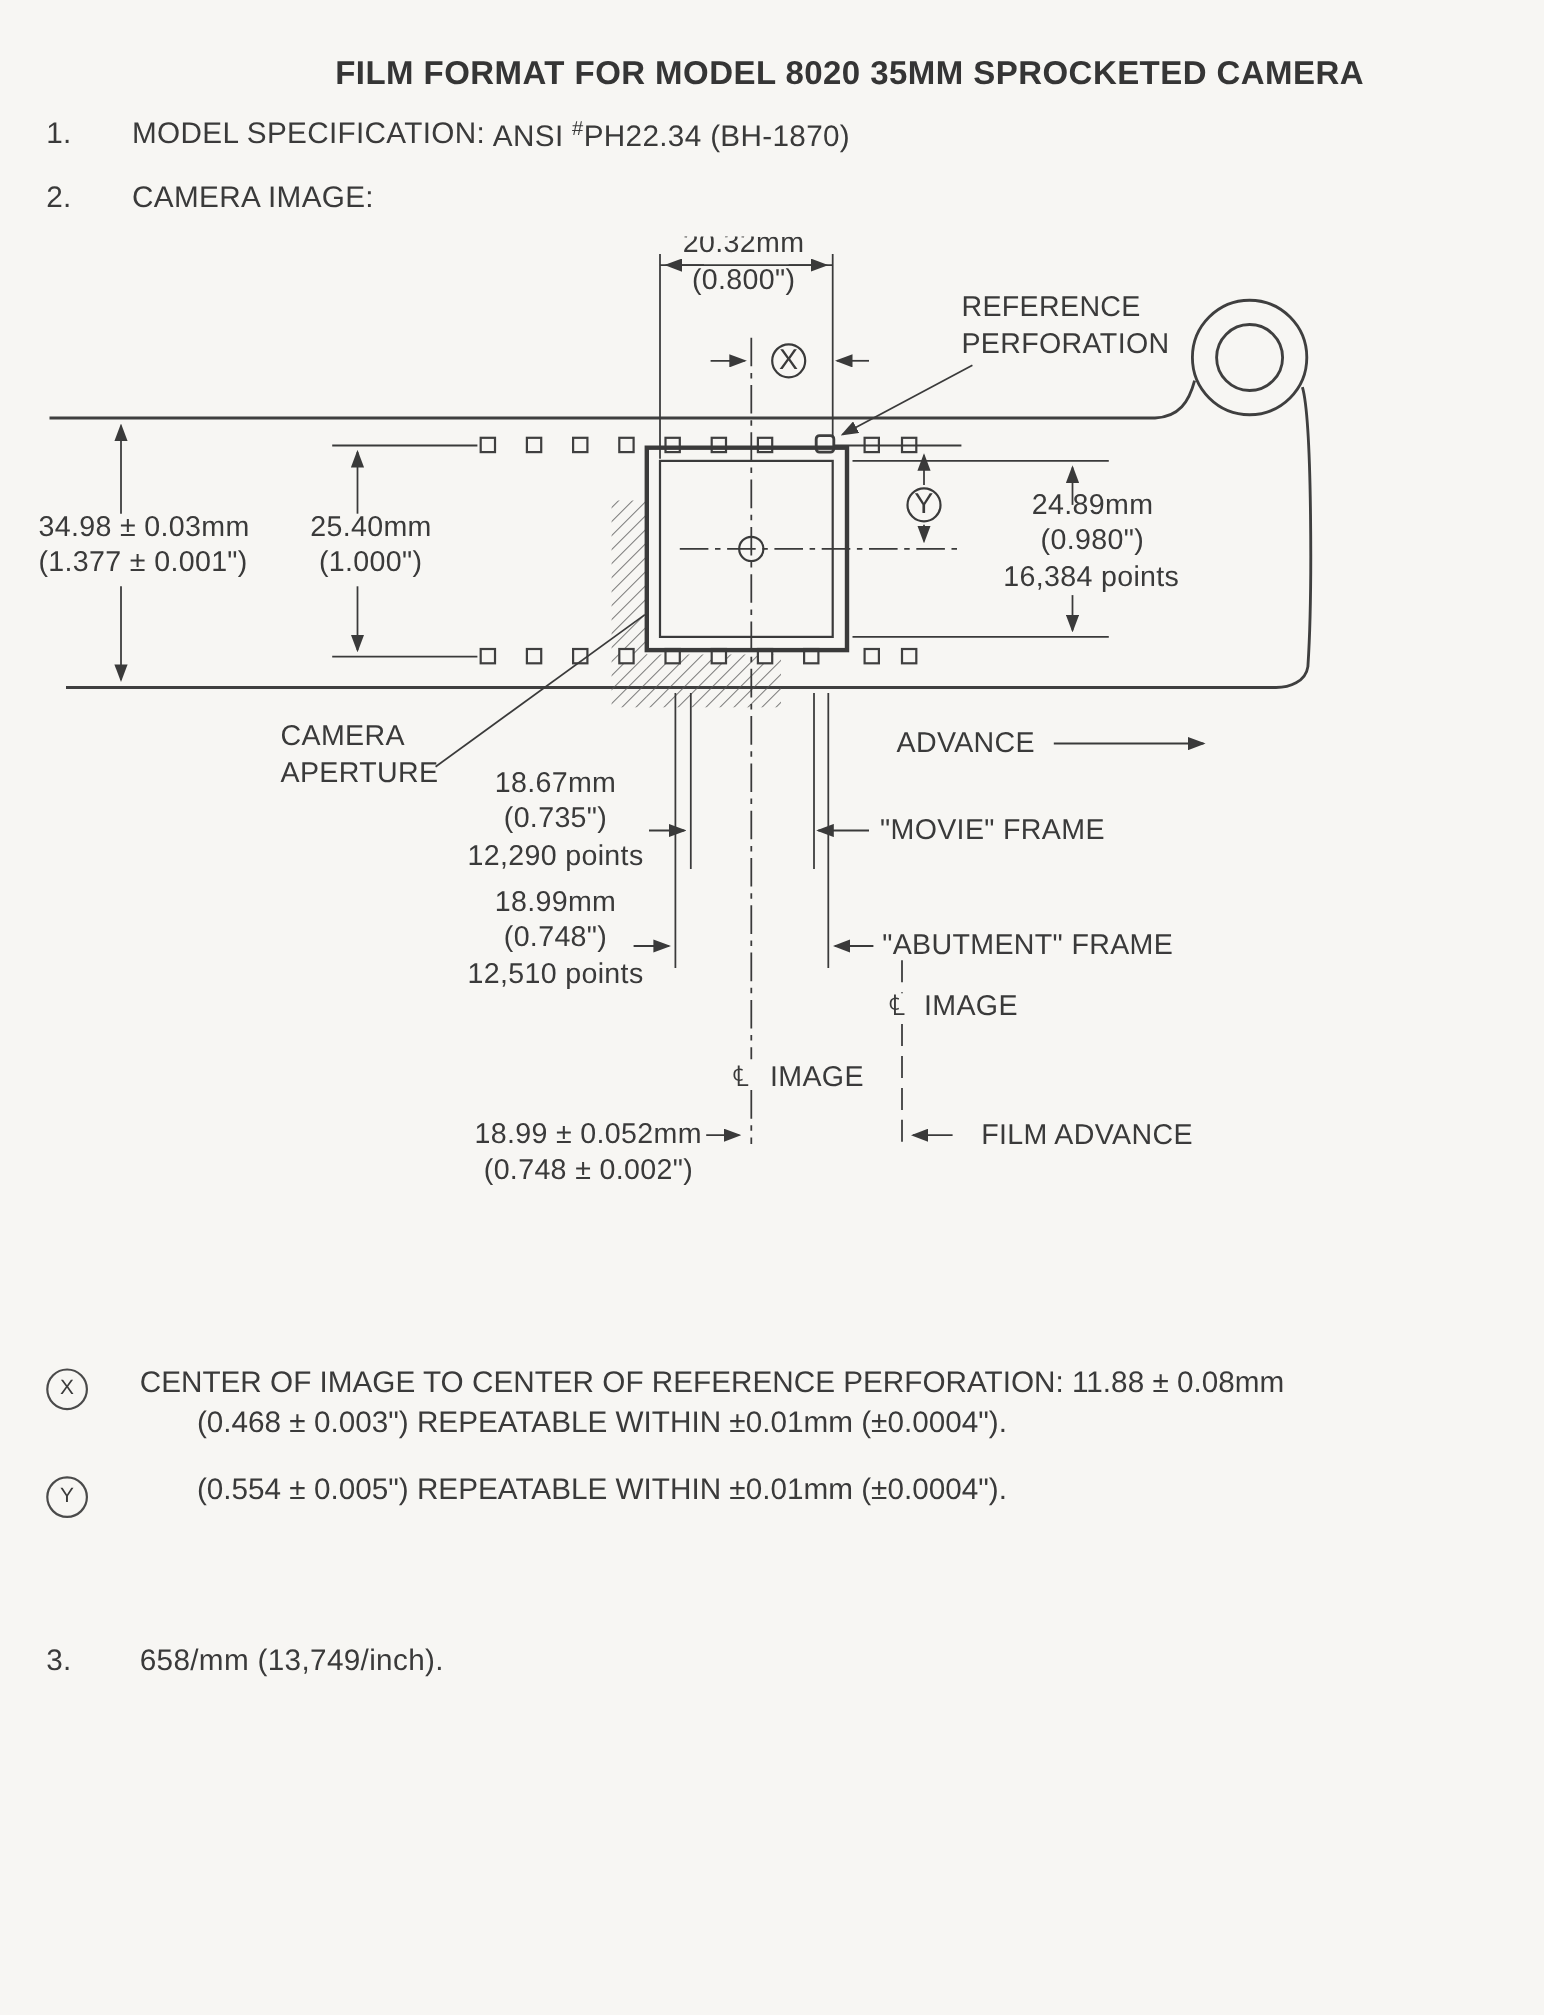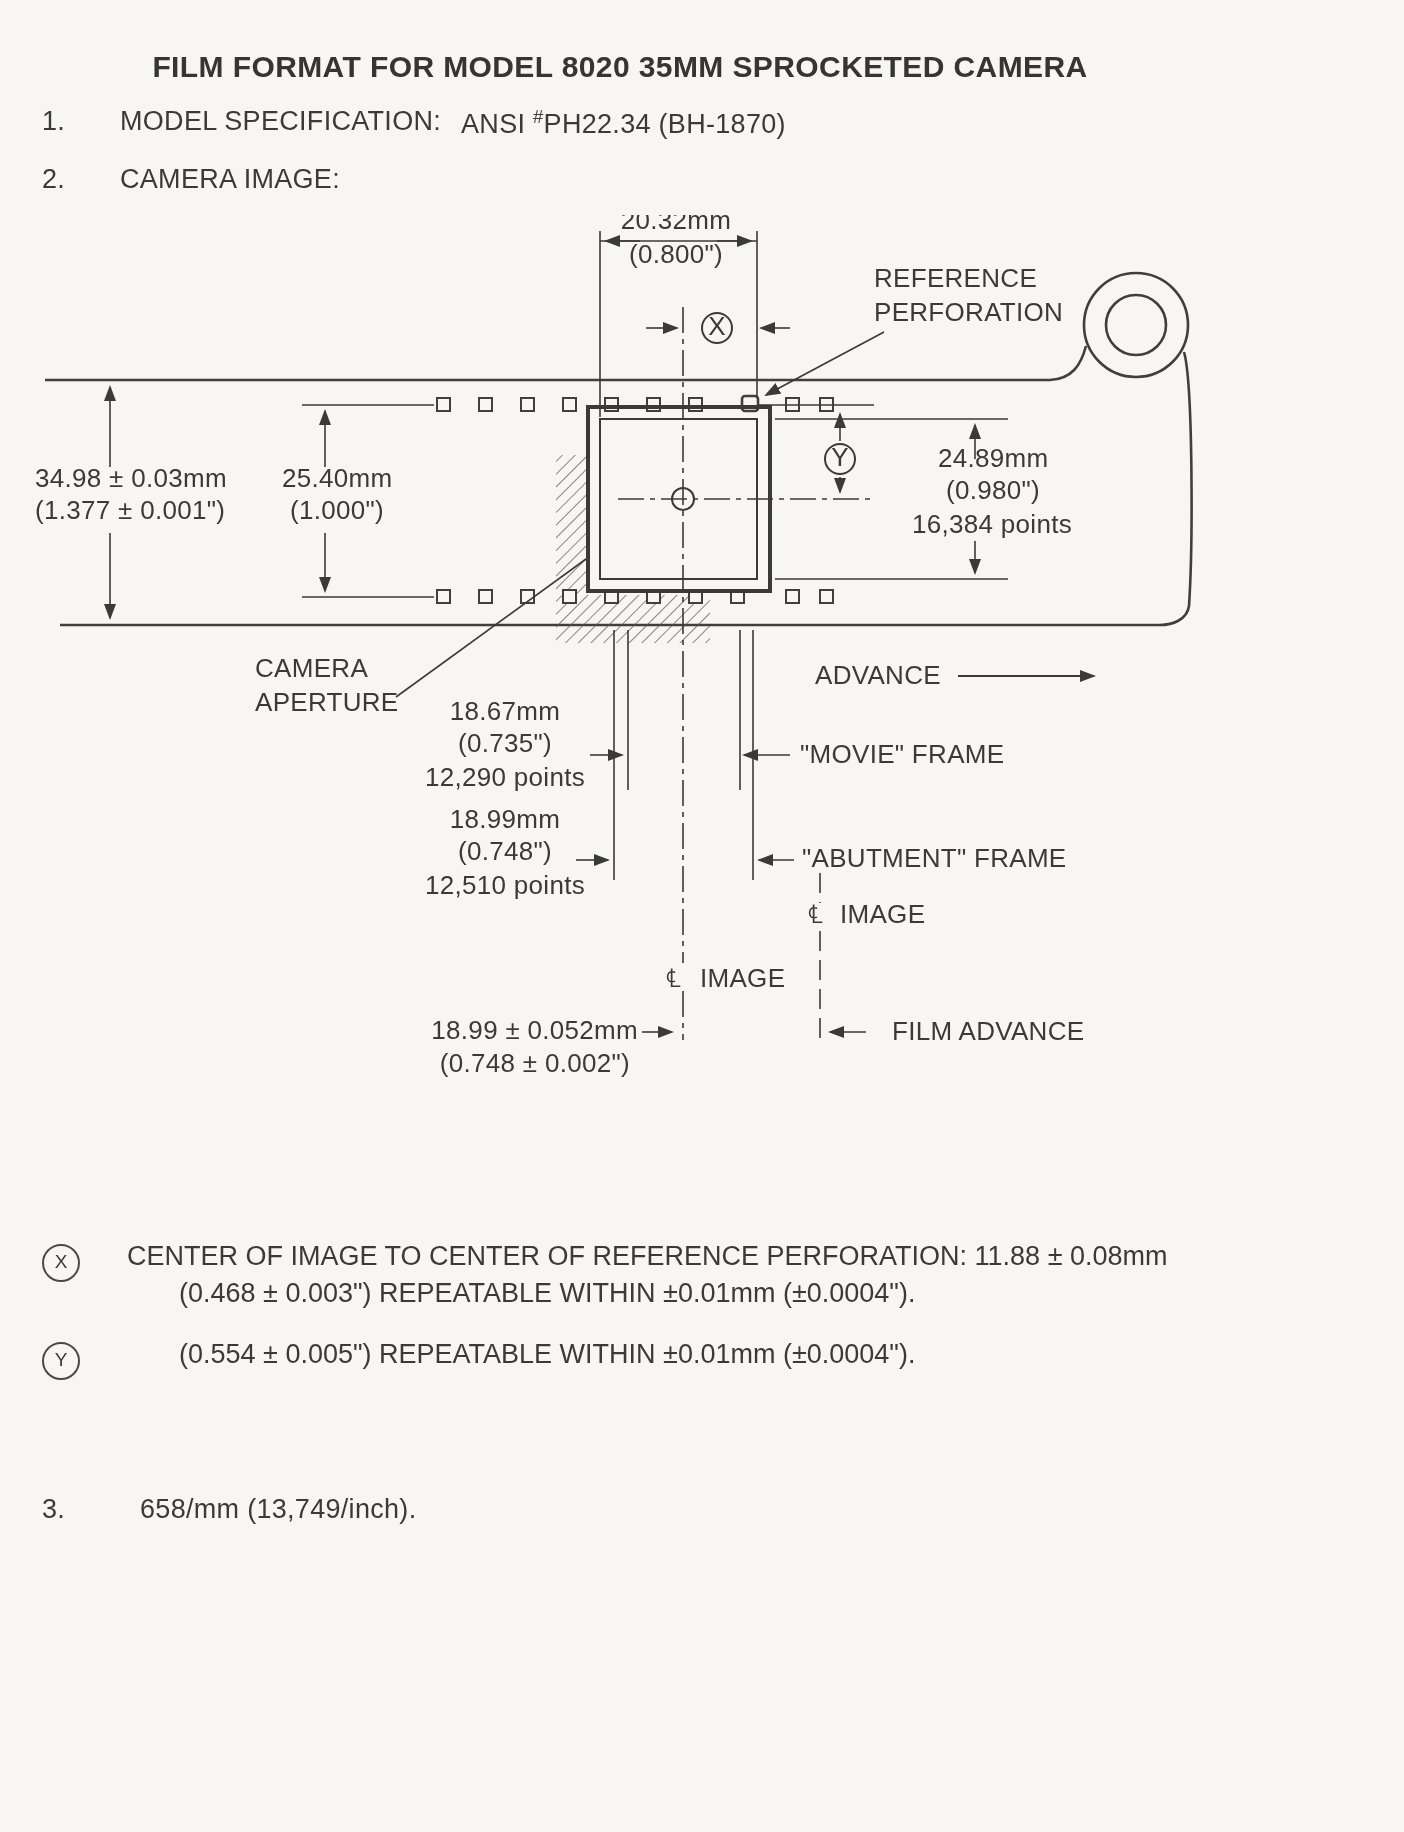--- a/index.html
+++ b/index.html
@@ -7,26 +7,26 @@
     width:1404px;height:1832px;
     background:#f7f6f3;
     color:#3a3a3a;
     font-family:"Liberation Sans", sans-serif;
     position:relative;
     overflow:hidden;
   }
   .sheet{position:relative;width:1404px;height:1832px;}
   .title{
     position:absolute;top:30px;left:0;width:1240px;
-    text-align:center;font-size:30px;font-weight:bold;letter-spacing:.4px;
+    text-align:right;font-size:30px;font-weight:bold;letter-spacing:.4px;
     color:#353535;
   }
   .item{position:absolute;display:flex;font-size:27px;letter-spacing:.3px;color:#3a3a3a;}
   .item .num{width:78px;padding-left:42px;flex:none;}
-  .item .val{margin-left:20px;}
+  .item .val{margin-left:7px;}
   sup{font-size:68%;}
   #item1{top:106px;left:0;}
   #item2{top:164px;left:0;}
   #item3{top:1494px;left:0;}
   svg{position:absolute;top:215px;left:0;}
   svg text{font-family:"Liberation Sans", sans-serif;font-size:26px;fill:#3a3a3a;letter-spacing:.3px;}
   .note{position:absolute;left:42px;display:flex;font-size:27px;color:#3a3a3a;}
   #noteX{top:1238px;}
   #noteY{top:1336px;}
   .badge{

